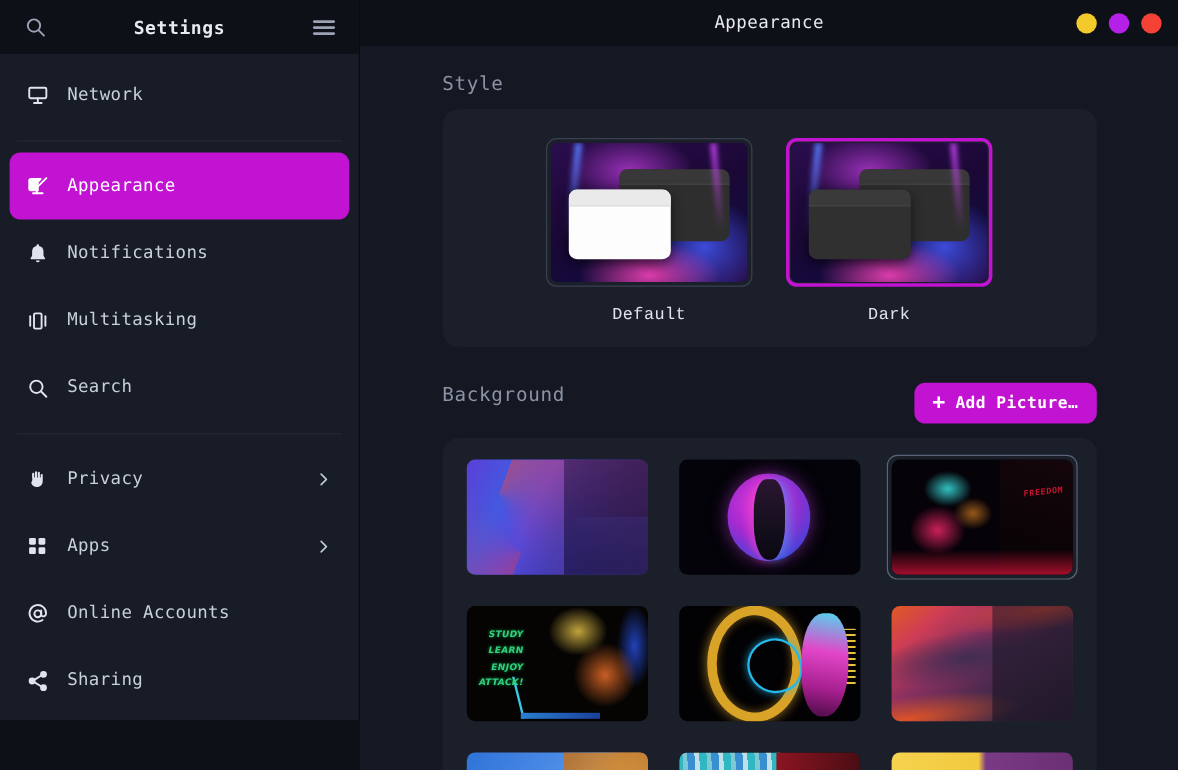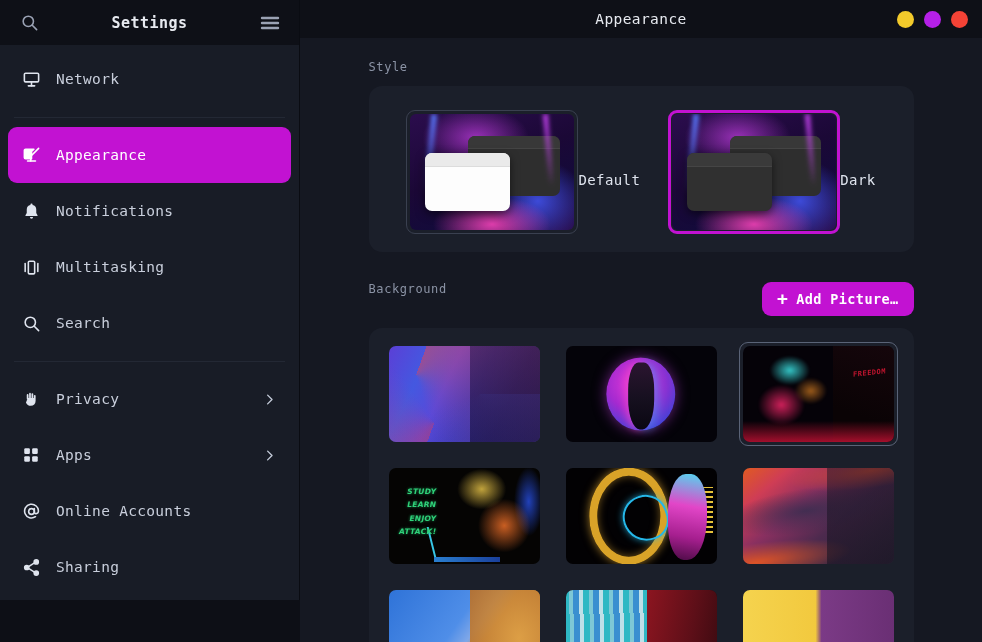--- a/index.html
+++ b/index.html
@@ -62,31 +62,31 @@
     position:absolute; left:0; right:0; text-align:center;
     font-size:14.5px; color:#e7eaf0; letter-spacing:0.4px; pointer-events:none;
   }
   .winbtns { margin-left:auto; display:flex; gap:10px; position:relative; z-index:2; }
   .winbtn { width:17px; height:17px; border-radius:50%; cursor:pointer; }
 
   .content { flex:1; overflow:hidden; padding:22px 0 0 0; position:relative; }
   .inner { width:545px; margin:0 auto; }
 
   .sec-label {
-    font-size:12px; color:#8b93a5; letter-spacing:0.6px;
+    font-size:16px; color:#8b93a5; letter-spacing:0.6px;
     margin-bottom:12px;
   }
   .sec-head { display:flex; margin-bottom:12px; }
   .sec-head .sec-label { margin-bottom:0; }
 
   .panel { background:#1b1f2a; border-radius:13px; }
 
   
   .style-panel { padding:24px 0 18px 0; display:flex; justify-content:center; gap:28px; }
-  .style-card { display:flex; flex-direction:row; align-items:center; cursor:pointer; }
+  .style-card { display:flex; flex-direction:column; align-items:center; cursor:pointer;font-family:Liberation Mono, monospace; }
   .thumb-frame {
     width:172px; height:124px; border-radius:9px; padding:3px;
     border:1px solid #3a4050; background:#1b1f2a;
   }
   .thumb-frame.sel { border:3px solid #c212d2; padding:1px; }
   .style-label { margin-top:16px; font-size:14px; color:#dfe4ee; letter-spacing:0.4px; }
 
   .wp-preview { width:100%; height:100%; border-radius:6px; position:relative; overflow:hidden; }
   .wp-neon {
     background:

